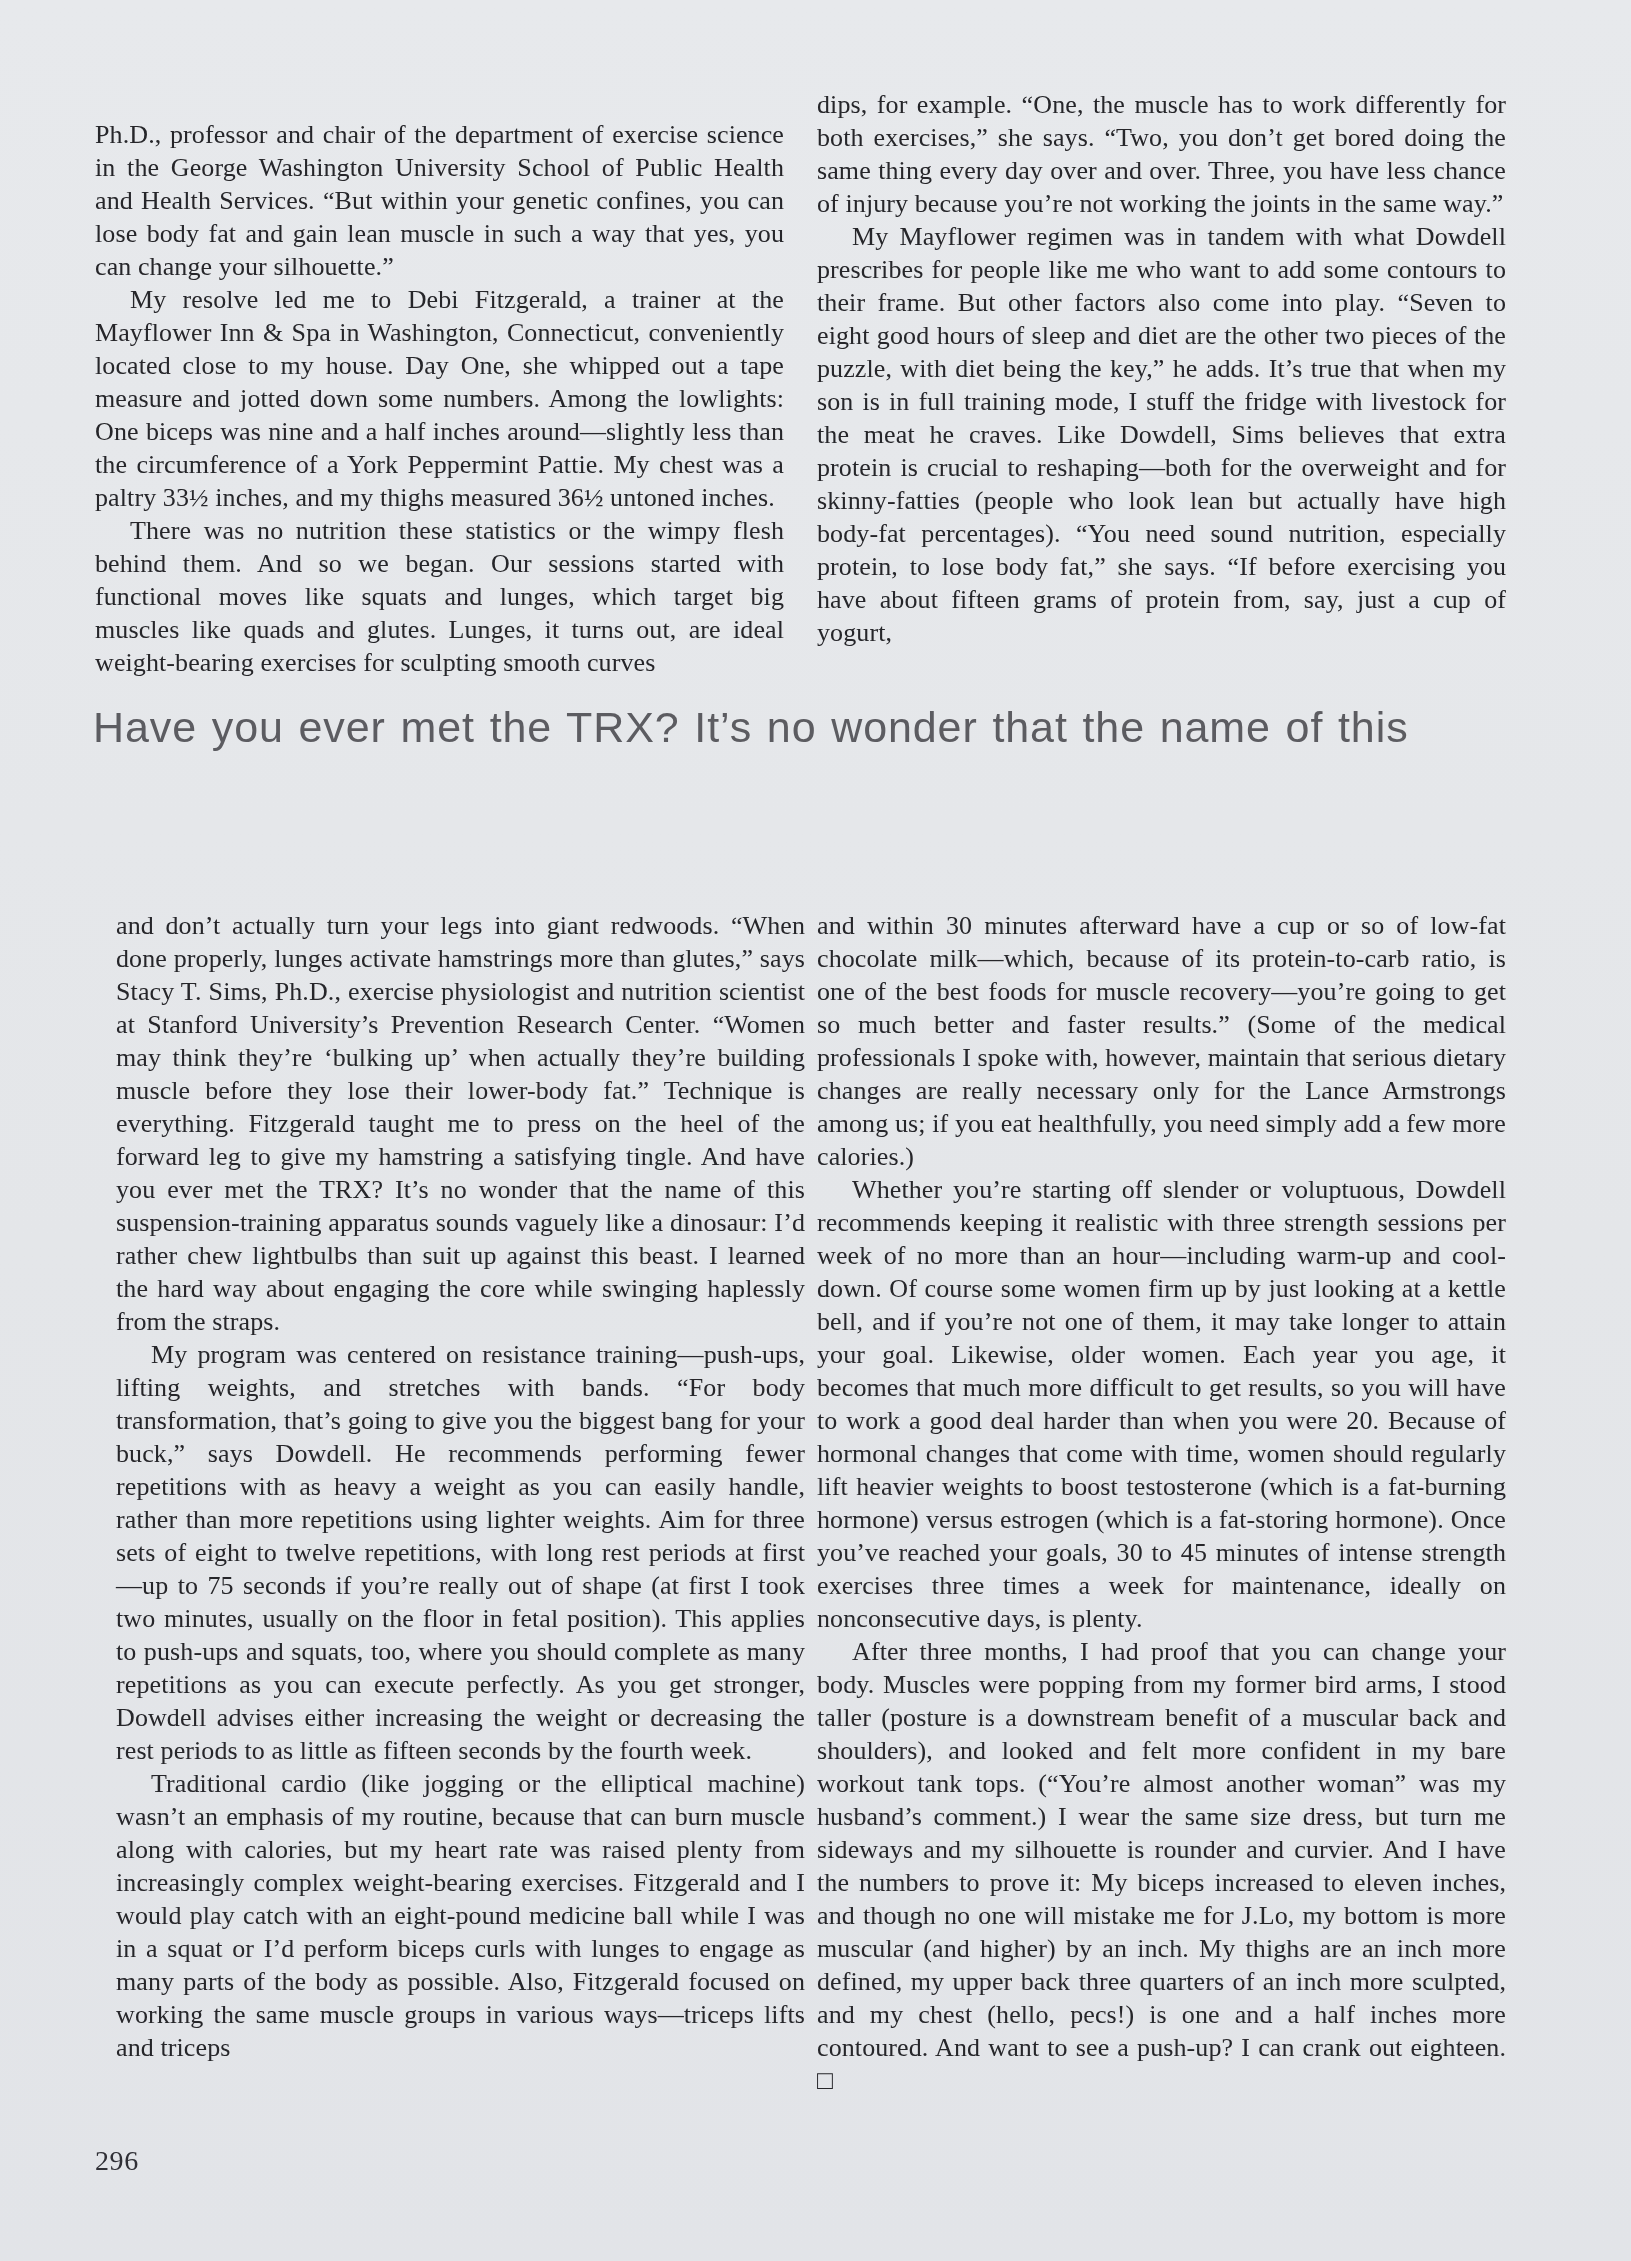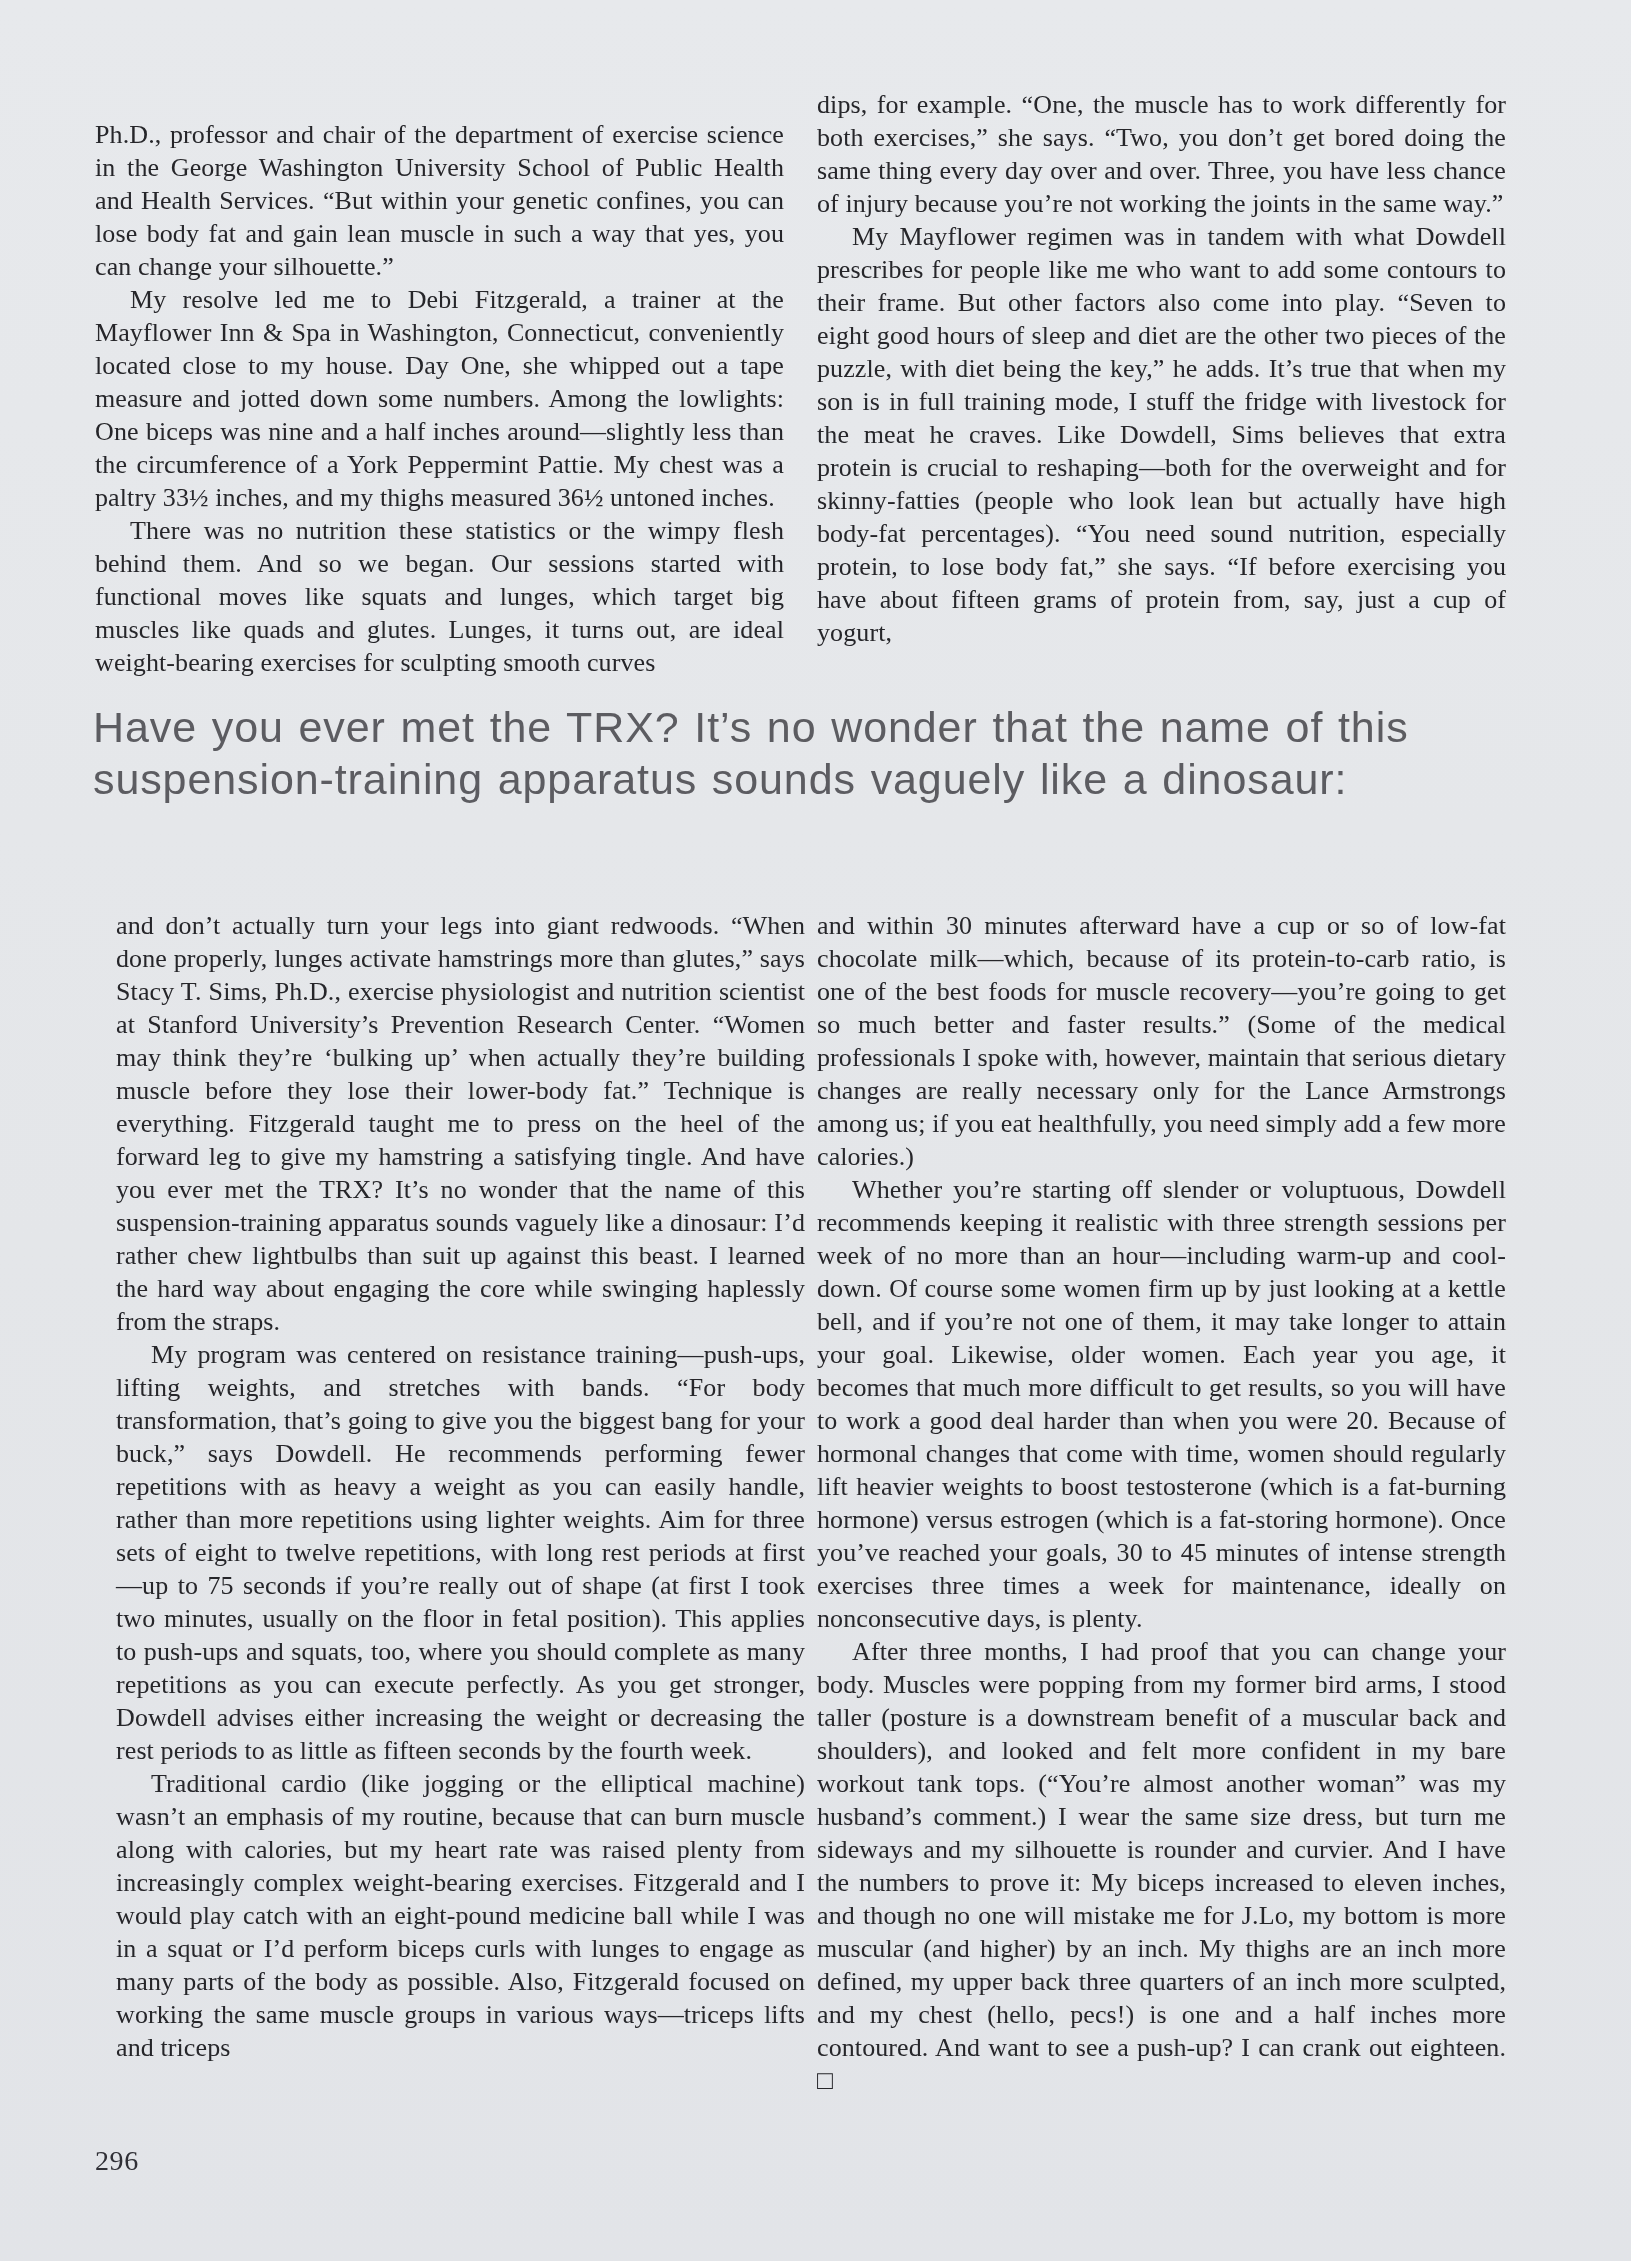--- a/index.html
+++ b/index.html
@@ -58,21 +58,20 @@
       <p class="para indent"><span>My resolve led me to Debi Fitzgerald, a trainer at the Mayflower Inn &amp; Spa in Washington, Connecticut, conveniently located close to my house. Day One, she whipped out a tape measure and jotted down some numbers. Among the lowlights: One biceps was nine and a half inches around—slightly less than the circumference of a York Peppermint Pattie. My chest was a paltry 33½ inches, and my thighs measured 36½ untoned inches.</span></p>
       <p class="para indent"><span>There was no nutrition these statistics or the wimpy flesh behind them. And so we began. Our sessions started with functional moves like squats and lunges, which target big muscles like quads and glutes. Lunges, it turns out, are ideal weight-bearing exercises for sculpting smooth curves</span></p>
     </div>
   <div class="col" id="col-top-right">
       <p class="para"><span>dips, for example. “One, the muscle has to work differently for both exercises,” she says. “Two, you don’t get bored doing the same thing every day over and over. Three, you have less chance of injury because you’re not working the joints in the same way.”</span></p>
       <p class="para indent"><span>My Mayflower regimen was in tandem with what Dowdell prescribes for people like me who want to add some contours to their frame. But other factors also come into play. “Seven to eight good hours of sleep and diet are the other two pieces of the puzzle, with diet being the key,” he adds. It’s true that when my son is in full training mode, I stuff the fridge with livestock for the meat he craves. Like Dowdell, Sims believes that extra protein is crucial to reshaping—both for the overweight and for skinny-fatties (people who look lean but actually have high body-fat percentages). “You need sound nutrition, especially protein, to lose body fat,” she says. “If before exercising you have about fifteen grams of protein from, say, just a cup of yogurt,</span></p>
     </div>
 
   <div class="pullquote">
     <div class="pq-line">Have you ever met the TRX? It’s no wonder that the name of this</div>
-    <div class="pq-line">suspension-training apparatus sounds vaguely like a dinosaur:</div>
   </div>
 
   <div class="col" id="col-bottom-left">
       <p class="para"><span>and don’t actually turn your legs into giant redwoods. “When done properly, lunges activate hamstrings more than glutes,” says Stacy T. Sims, Ph.D., exercise physiologist and nutrition scientist at Stanford University’s Prevention Research Center. “Women may think they’re ‘bulking up’ when actually they’re building muscle before they lose their lower-body fat.” Technique is everything. Fitzgerald taught me to press on the heel of the forward leg to give my hamstring a satisfying tingle. And have you ever met the TRX? It’s no wonder that the name of this suspension-training apparatus sounds vaguely like a dinosaur: I’d rather chew lightbulbs than suit up against this beast. I learned the hard way about engaging the core while swinging haplessly from the straps.</span></p>
       <p class="para indent"><span>My program was centered on resistance training—push-ups, lifting weights, and stretches with bands. “For body transformation, that’s going to give you the biggest bang for your buck,” says Dowdell. He recommends performing fewer repetitions with as heavy a weight as you can easily handle, rather than more repetitions using lighter weights. Aim for three sets of eight to twelve repetitions, with long rest periods at first—up to 75 seconds if you’re really out of shape (at first I took two minutes, usually on the floor in fetal position). This applies to push-ups and squats, too, where you should complete as many repetitions as you can execute perfectly. As you get stronger, Dowdell advises either increasing the weight or decreasing the rest periods to as little as fifteen seconds by the fourth week.</span></p>
       <p class="para indent"><span>Traditional cardio (like jogging or the elliptical machine) wasn’t an emphasis of my routine, because that can burn muscle along with calories, but my heart rate was raised plenty from increasingly complex weight-bearing exercises. Fitzgerald and I would play catch with an eight-pound medicine ball while I was in a squat or I’d perform biceps curls with lunges to engage as many parts of the body as possible. Also, Fitzgerald focused on working the same muscle groups in various ways—triceps lifts and triceps</span></p>
     </div>
   <div class="col" id="col-bottom-right">
       <p class="para"><span>and within 30 minutes afterward have a cup or so of low-fat chocolate milk—which, because of its protein-to-carb ratio, is one of the best foods for muscle recovery—you’re going to get so much better and faster results.” (Some of the medical professionals I spoke with, however, maintain that serious dietary changes are really necessary only for the Lance Armstrongs among us; if you eat healthfully, you need simply add a few more calories.)</span></p>
       <p class="para indent"><span>Whether you’re starting off slender or voluptuous, Dowdell recommends keeping it realistic with three strength sessions per week of no more than an hour—including warm-up and cool-down. Of course some women firm up by just looking at a kettle bell, and if you’re not one of them, it may take longer to attain your goal. Likewise, older women. Each year you age, it becomes that much more difficult to get results, so you will have to work a good deal harder than when you were 20. Because of hormonal changes that come with time, women should regularly lift heavier weights to boost testosterone (which is a fat-burning hormone) versus estrogen (which is a fat-storing hormone). Once you’ve reached your goals, 30 to 45 minutes of intense strength exercises three times a week for maintenance, ideally on nonconsecutive days, is plenty.</span></p>

